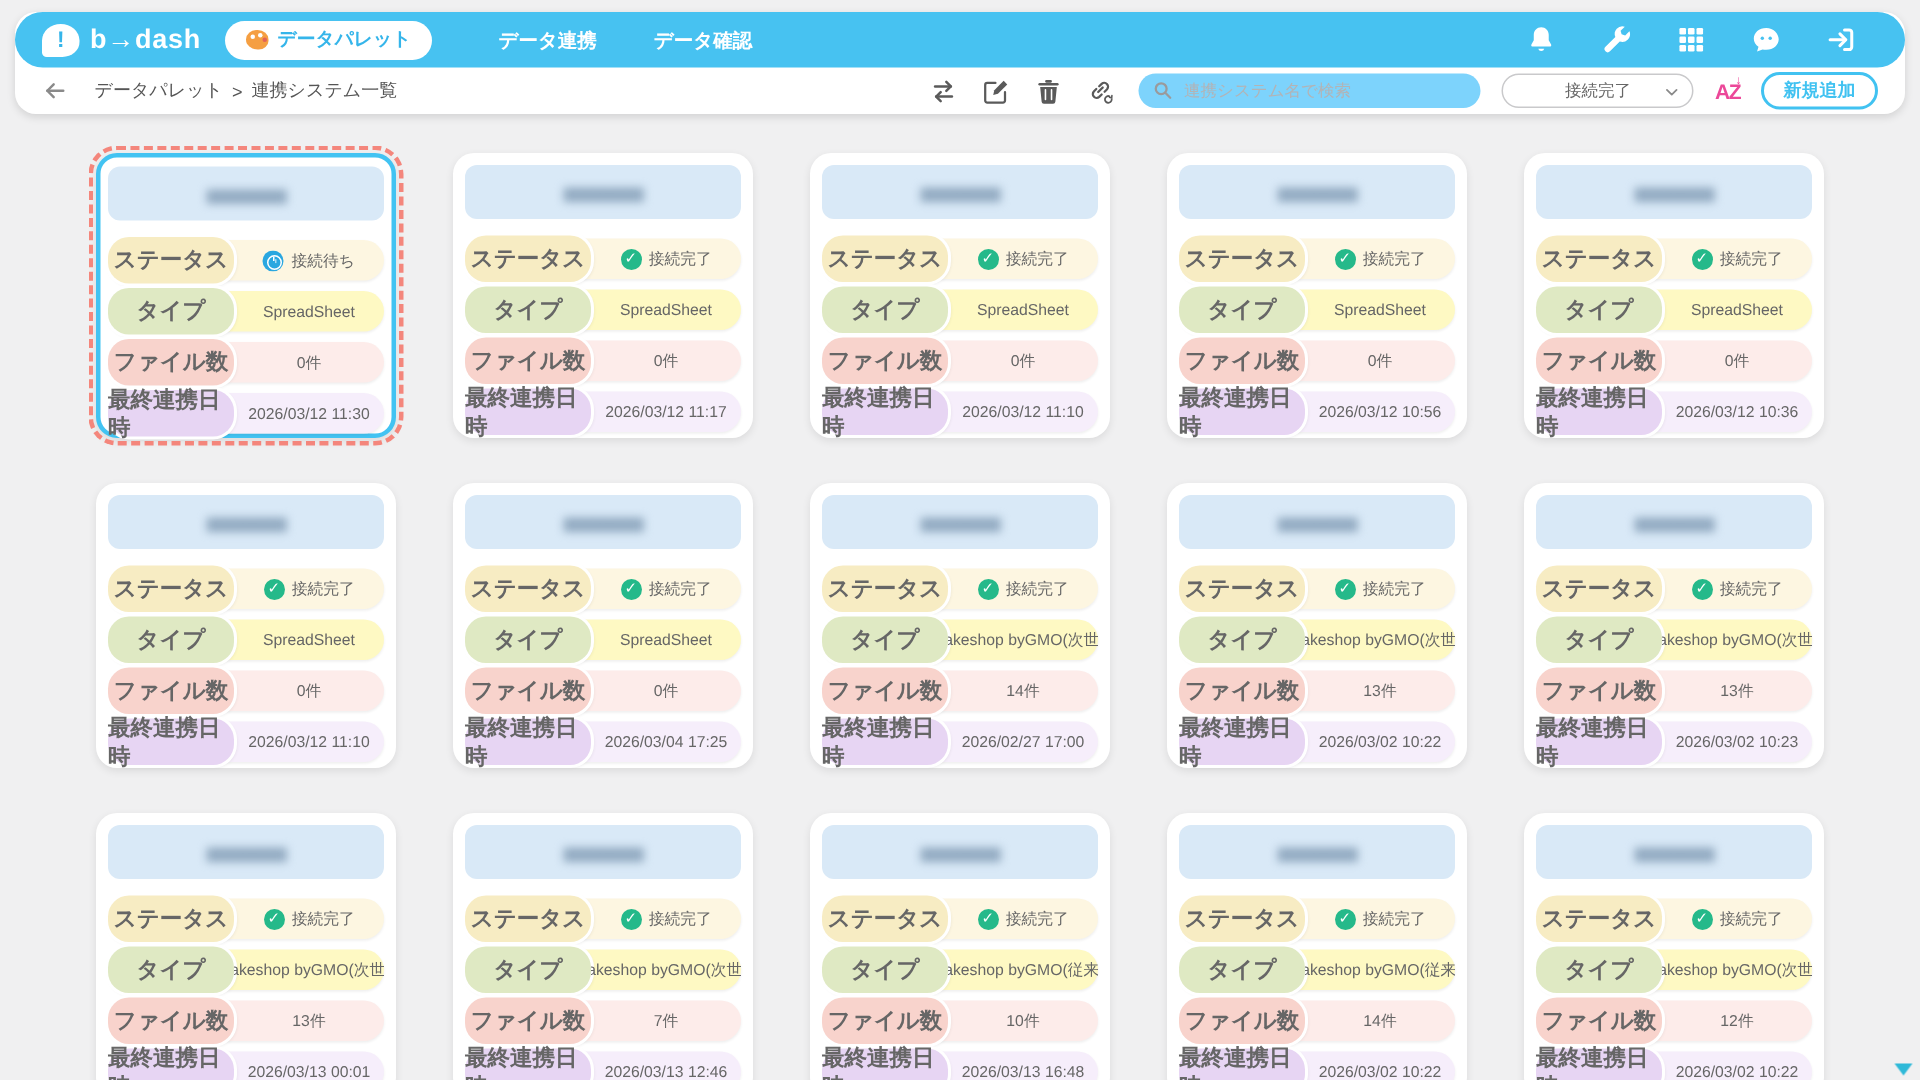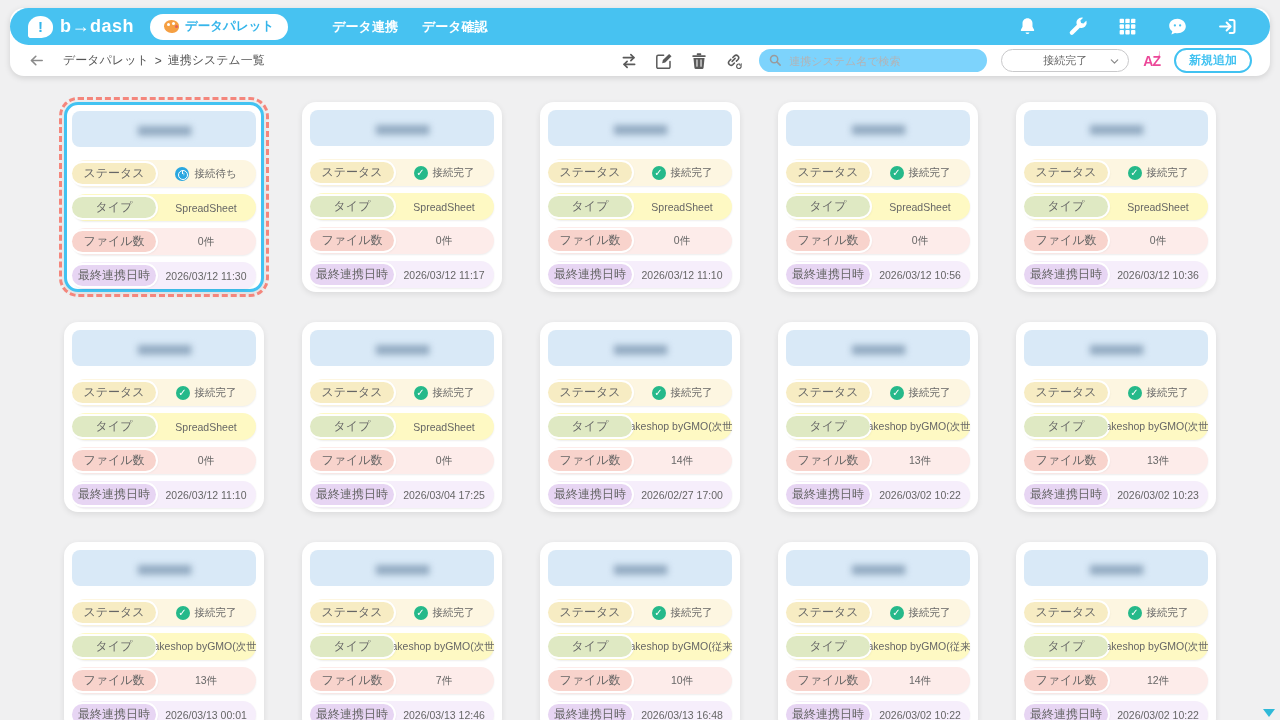--- a/index.html
+++ b/index.html
@@ -29,21 +29,21 @@
   .product-pill{
     margin-left:16px; background:#fff; color:#35b5ea; font-weight:bold;
     font-size:12.5px; border-radius:15px; height:26px; padding:0 14px;
     display:flex; align-items:center; gap:6px; cursor:pointer;
   }
   .palette-icon{ width:15px; height:13px; background:#f59f42; border-radius:50% 50% 46% 54%; position:relative; }
   .palette-icon::before{
     content:""; position:absolute; top:3px; left:3px; width:3px; height:3px;
     border-radius:50%; background:#fff; box-shadow:5px -1px 0 #fff, 8px 2px 0 #e2625a;
   }
-  .topnav{ display:flex; gap:24px; margin-left:44px; }
+  .topnav{ display:flex; gap:38px; margin-left:44px; }
   .topnav .nav-item{ font-size:13px; font-weight:bold; cursor:pointer; }
   .hdr-icons{ margin-left:auto; display:flex; align-items:center; gap:29px; padding-right:14px; }
   .hdr-icons .hicon{ width:21px; height:21px; display:flex; cursor:pointer; }
   .hdr-icons svg{ width:100%; height:100%; }
 
   
   .toolbar{ height:31px; display:flex; align-items:center; padding:0 18px; }
   .back-arrow{ width:17px; height:17px; display:flex; cursor:pointer; }
   .breadcrumb{ margin-left:18px; font-size:12px; color:#555; display:flex; gap:6px; align-items:center; }
   .breadcrumb .bc-item{ cursor:pointer; }
@@ -102,23 +102,23 @@
     height:36px; background:#d9e9f7; border-radius:8px; margin-bottom:13px;
     display:flex; align-items:center; justify-content:center; overflow:hidden;
   }
   .blur-text{ color:#93abc2; font-size:11px; filter:blur(3px); letter-spacing:-1px; }
   .row{
     display:flex; align-items:center; height:27px; border-radius:14px;
     margin-bottom:7px; box-shadow:0 1px 2px rgba(0,0,0,.07);
   }
   .row:last-child{ margin-bottom:0; }
   .label{
-    flex:0 0 84px; height:21px; border-radius:14px;
+    flex:0 0 84px; height:31px; border-radius:14px;
     display:flex; align-items:center; justify-content:center;
-    font-size:12px; font-weight:normal; color:#666;
+    font-size:15px; font-weight:bold; color:#666;
     box-shadow:0 0 0 2px #fff, 1px 1px 3px rgba(0,0,0,.14);
   }
   .val{
     flex:1; display:flex; align-items:flex-end; justify-content:center;
     font-size:10.5px; color:#666; white-space:nowrap; overflow:hidden; padding:0 4px;
   }
   .row-status{ background:#fdf6e1; } .row-status .label{ background:#f7ecc3; }
   .row-type  { background:#fef9c3; } .row-type  .label{ background:#dfe9c3; }
   .row-files { background:#fdecea; } .row-files .label{ background:#f8d3cc; }
   .row-sync  { background:#f6eefb; } .row-sync  .label{ background:#e7d5f3; }

